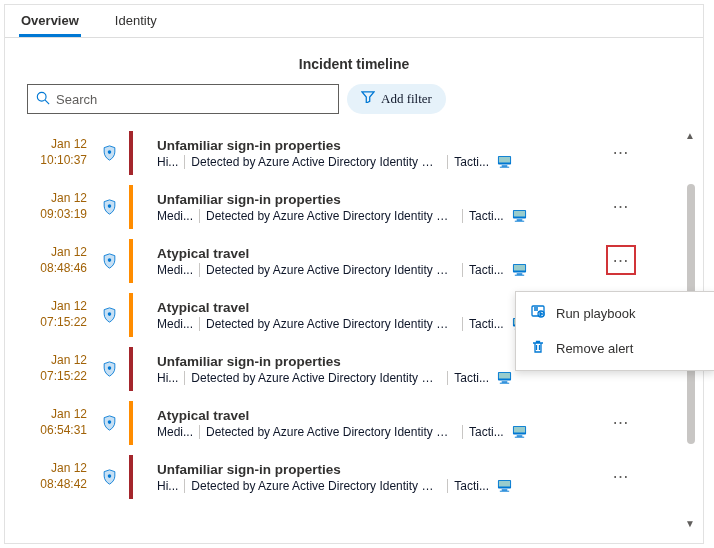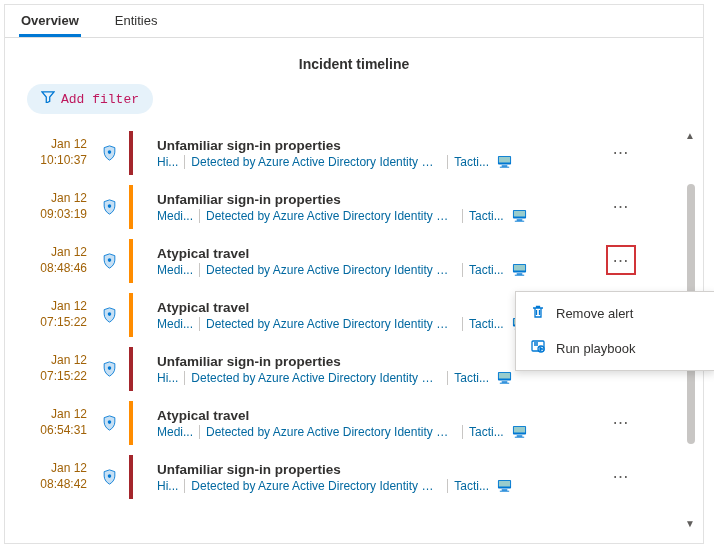--- a/index.html
+++ b/index.html
@@ -67,24 +67,24 @@
   .search-box input::placeholder { color: #605e5c; }
   .add-filter-btn {
     display: flex;
     align-items: center;
     gap: 6px;
     height: 30px;
     padding: 0 14px;
     background: #e6f2fa;
     border: none;
     border-radius: 15px;
-    color: #be185d;
+    color: #0f172a;
     cursor: pointer;
     font-size: 13px;
-    font-family: Liberation Mono, monospace;
+    font-family: Liberation Serif, serif;
   }
   .timeline-scroll {
     position: relative;
     height: 418px;
     overflow: hidden;
     padding: 4px 0 0 0;
   }
   .timeline-list {
     padding-right: 40px;
   }
@@ -124,21 +124,21 @@
   .title {
     font-weight: 600;
     font-size: 13.5px;
     color: #323130;
     margin-bottom: 2px;
   }
   .sub {
     display: flex;
     align-items: center;
     font-size: 12px;
-    color: #0369a1;
+    color: #0f172a;
     gap: 6px;
   }
   .sub .sevtext { flex: 0 0 auto; }
   .sub .div { width:1px; height:14px; background:#c8c6c4; }
   .sub .detected { flex: 0 0 auto; white-space: nowrap; overflow: hidden; text-overflow: ellipsis; max-width: 250px;}
   .sub .tactics { flex: 0 0 auto; }
   .monitor-icon {
     width: 15px; height: 13px; flex: 0 0 auto; margin-left: 2px;
   }
   .more-btn {
@@ -179,26 +179,35 @@
   }
   .menu-item svg { width: 16px; height: 16px; }
 </style>
 </head>
 <body>
 
 <div class="container">
 
   <div class="tabs">
     <div class="tab active">Overview</div>
-    <div class="tab">Entities</div>
+    <div class="tab">Identity</div>
   </div>
 
   <div class="section-title">Incident timeline</div>
 
   <div class="filter-row">
+    <div class="search-box">
+      <span>
+        <svg width="14" height="14" viewBox="0 0 16 16" fill="none" stroke="#0078d4" stroke-width="1.3">
+          <circle cx="6.5" cy="6.5" r="5"></circle>
+            <line x1="10.5" y1="10.5" x2="15" y2="15"></line>
+        </svg>
+      </span>
+      <input type="text" placeholder="Search" style="">
+    </div>
     <button class="add-filter-btn">
       <span>
         <svg width="14" height="12" viewBox="0 0 16 14" fill="none" stroke="#0078d4" stroke-width="1.5">
           <path d="M1 1 h14 L10 7 v5 l-4 2 v-7 Z"></path>
         </svg>
       </span>
       <span>Add filter</span>
     </button>
   </div>
 
@@ -417,35 +426,35 @@
       </div>
 
     <div class="scrollbar-track">
       <div class="scroll-arrow">▲</div>
       <div class="scroll-thumb"></div>
       <div class="scroll-arrow" style="position:absolute;bottom:0">▼</div>
     </div>
   </div>
 
   <div class="context-menu">
-    <div class="menu-item">
-      <span>
-        <svg viewBox="0 0 16 16" fill="none" stroke="#0078d4" stroke-width="1.3">
-          <path d="M3 4 h10 M5 4 v9 h6 v-9 M6.5 4 v-1.5 h3 V4"></path>
-          <path d="M6.5 6 v5 M9.5 6 v5"></path>
-        </svg>
-      </span>
-      <span>Remove alert</span>
-    </div>
     <div class="menu-item">
       <span>
         <svg viewBox="0 0 16 16" fill="none" stroke="#0078d4" stroke-width="1.3">
           <rect x="2" y="2" width="12" height="10" rx="1"></rect>
           <path d="M4 4 h4 M4 6 h4" stroke="#0078d4"></path>
           <circle cx="11" cy="10" r="3" fill="#fff"></circle>
           <path d="M10 8.5 l2.5 1.5 l-2.5 1.5 Z" fill="#0078d4"></path>
         </svg>
       </span>
       <span>Run playbook</span>
     </div>
+    <div class="menu-item">
+      <span>
+        <svg viewBox="0 0 16 16" fill="none" stroke="#0078d4" stroke-width="1.3">
+          <path d="M3 4 h10 M5 4 v9 h6 v-9 M6.5 4 v-1.5 h3 V4"></path>
+          <path d="M6.5 6 v5 M9.5 6 v5"></path>
+        </svg>
+      </span>
+      <span>Remove alert</span>
+    </div>
   </div>
 
 </div>
 
 </body></html>

